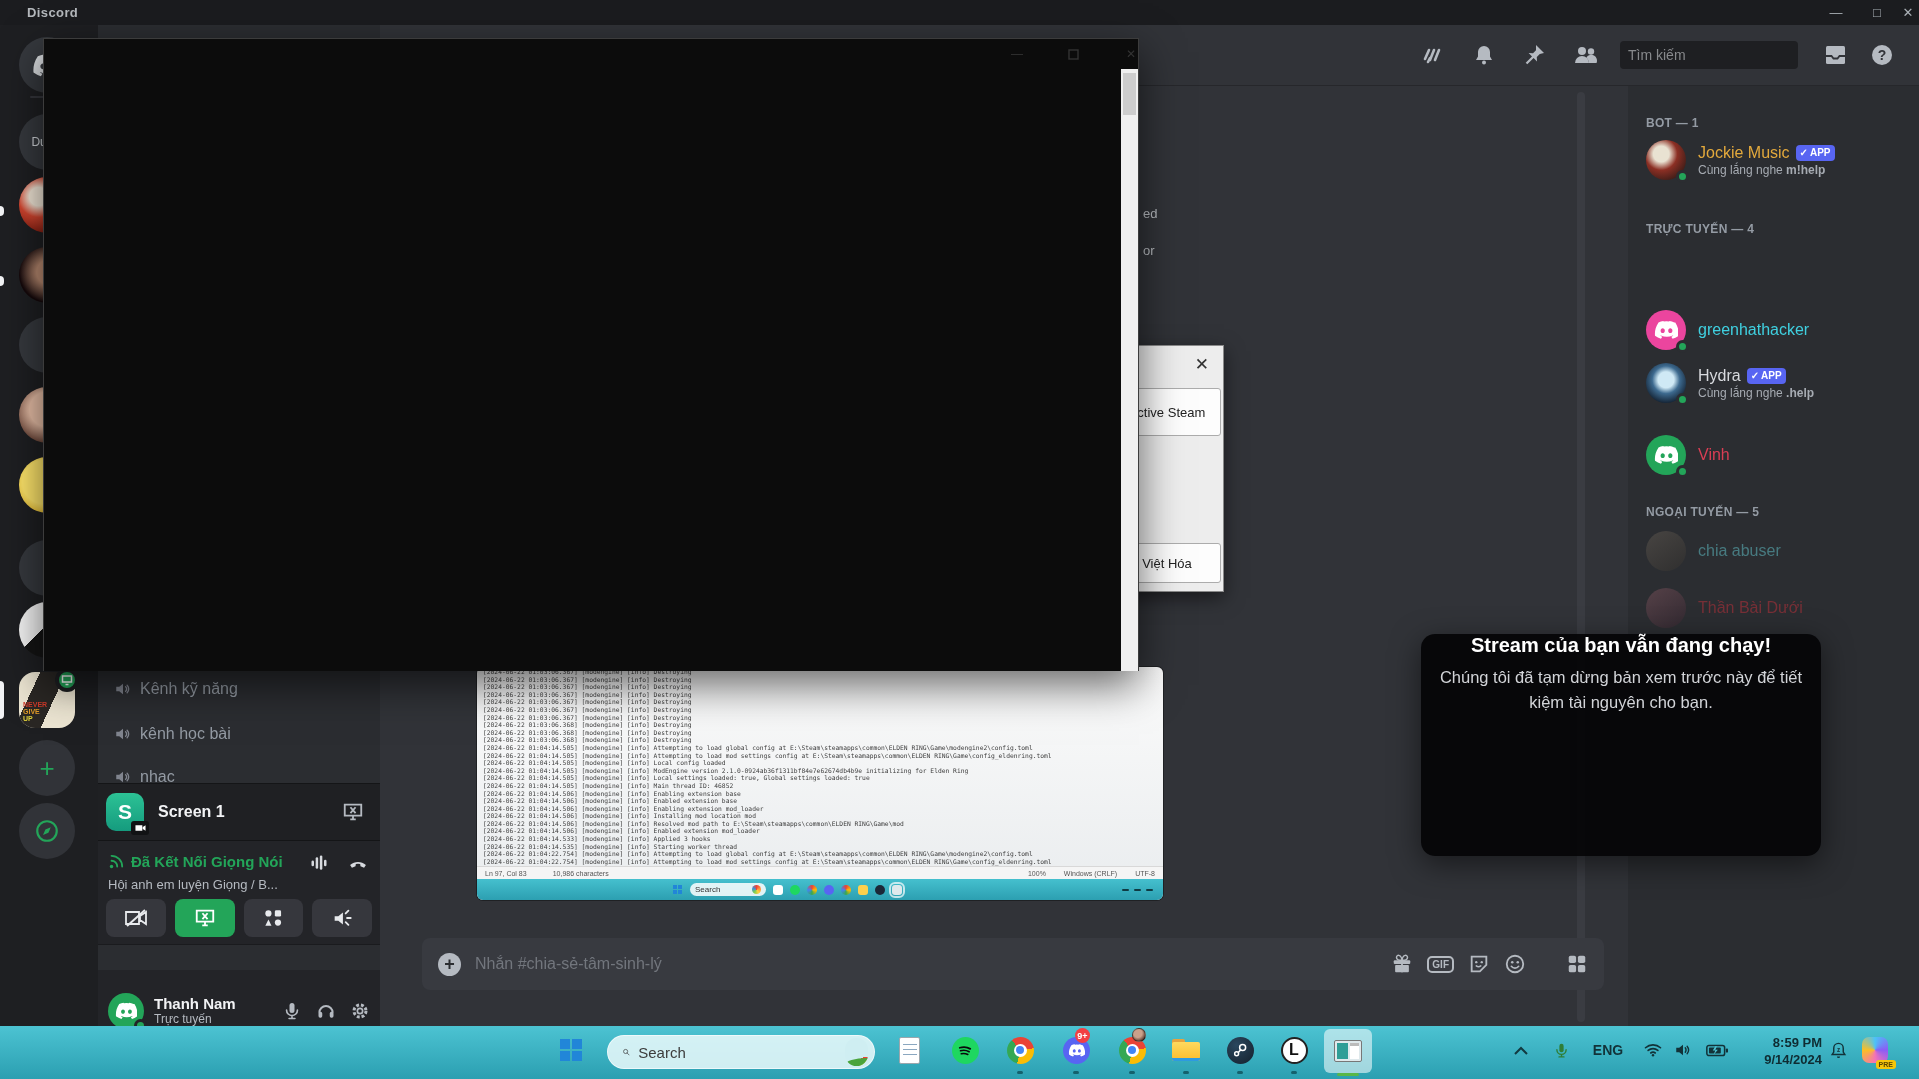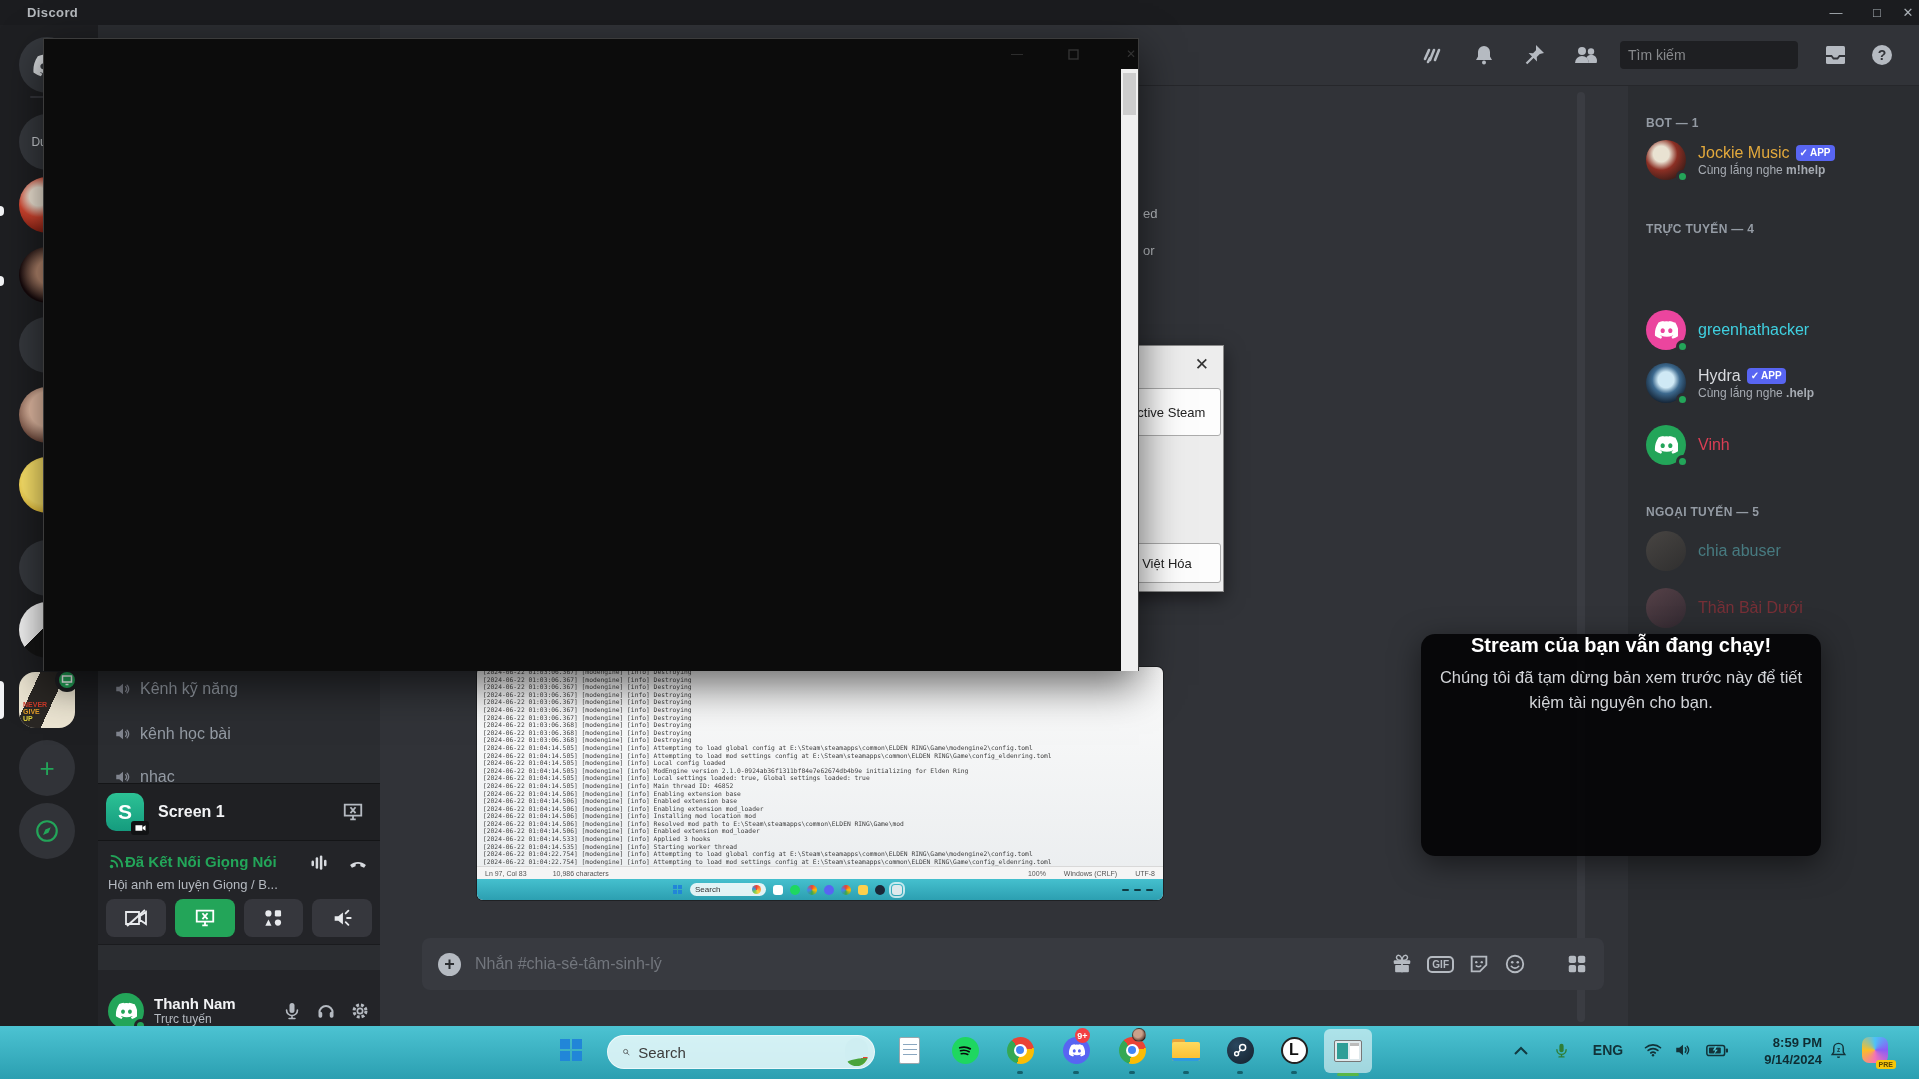--- a/index.html
+++ b/index.html
@@ -26,21 +26,21 @@
   .rail-action { background:#313338; color:#23a559; }
 
   
   #sidebar { left:98px; top:25px; width:282px; height:1001px; background:#2b2d31; }
   .vc-row { position:absolute; left:8px; width:266px; height:32px; display:flex; align-items:center; gap:8px; padding-left:8px; color:#949ba4; font-size:16px; border-radius:4px; }
   #screen-panel { position:absolute; left:0px; top:758px; width:282px; height:58px; background:#1f2023; border-top:1px solid #141517; border-bottom:1px solid #141517; display:flex; align-items:center; }
   #screen-icon { position:relative; width:38px; height:38px; margin-left:8px; border-radius:10px; background:linear-gradient(180deg,#2cc295,#159b7e); color:#fff; font-weight:bold; font-size:21px; display:flex; align-items:center; justify-content:center; }
   #screen-icon .cam-badge { position:absolute; right:-5px; bottom:-4px; width:18px; height:14px; background:#111214; border-radius:3px; display:flex; align-items:center; justify-content:center; }
   #screen-label { margin-left:14px; color:#f2f3f5; font-size:16px; font-weight:600; flex:1; }
   #voice-panel { position:absolute; left:0; top:816px; width:282px; height:104px; background:#232428; border-bottom:1px solid #1a1b1e; }
-  #voice-status { position:absolute; left:10px; top:12px; display:flex; align-items:center; gap:0; color:#23a559; font-size:15px; font-weight:700; }
+  #voice-status { position:absolute; left:10px; top:12px; display:flex; align-items:center; gap:6px; color:#23a559; font-size:15px; font-weight:700; }
   #voice-channel { position:absolute; left:10px; top:36px; color:#b5bac1; font-size:13px; }
   #voice-icons { position:absolute; right:10px; top:12px; display:flex; gap:16px; color:#d7dadf; }
   #voice-actions { position:absolute; left:8px; top:58px; width:266px; display:flex; gap:9px; }
   .va-btn { flex:1; height:38px; border-radius:8px; background:#36373d; display:flex; align-items:center; justify-content:center; color:#e8eaed; }
   .va-btn.active { background:#23a559; color:#fff; }
   #user-panel { position:absolute; left:0; top:945px; width:282px; height:81px; background:#232428; display:flex; align-items:center; padding:0 10px; gap:10px; }
   #user-avatar { position:relative; width:36px; height:36px; border-radius:50%; background:#23a559; display:flex; align-items:center; justify-content:center; }
   .status-dot { position:absolute; right:-3px; bottom:-3px; width:13px; height:13px; border-radius:50%; background:#23a559; border:3px solid #232428; }
   #user-texts { flex:1; min-width:0; }
   #user-name { color:#f2f3f5; font-size:15px; font-weight:600; }
@@ -559,21 +559,21 @@
     </div>
     <div>
       <div class="m-name c-grey">
           <span>Hydra</span>
         <span class="app-badge">✓ <span>APP</span></span>
       </div>
       <div class="m-status"><span>Cùng lắng nghe </span><b>.help</b></div>
     </div>
   </div>
 
-  <div class="m-row" style="top:337px;">
+  <div class="m-row" style="top:347px;">
     <div class="m-avatar" style="background:#23a559;">
       <svg width="24" height="22" fill="#fff">
           <use href="#dlogo"></use>
         </svg>
       <div class="status-dot"></div>
     </div>
     <div class="m-name c-red">
         <span>Vinh</span>
       </div>
   </div>

